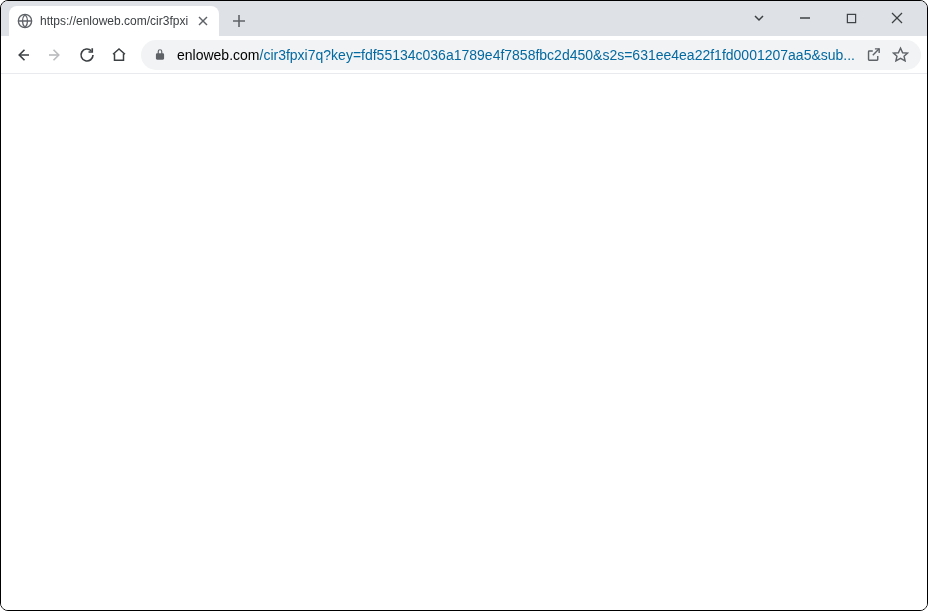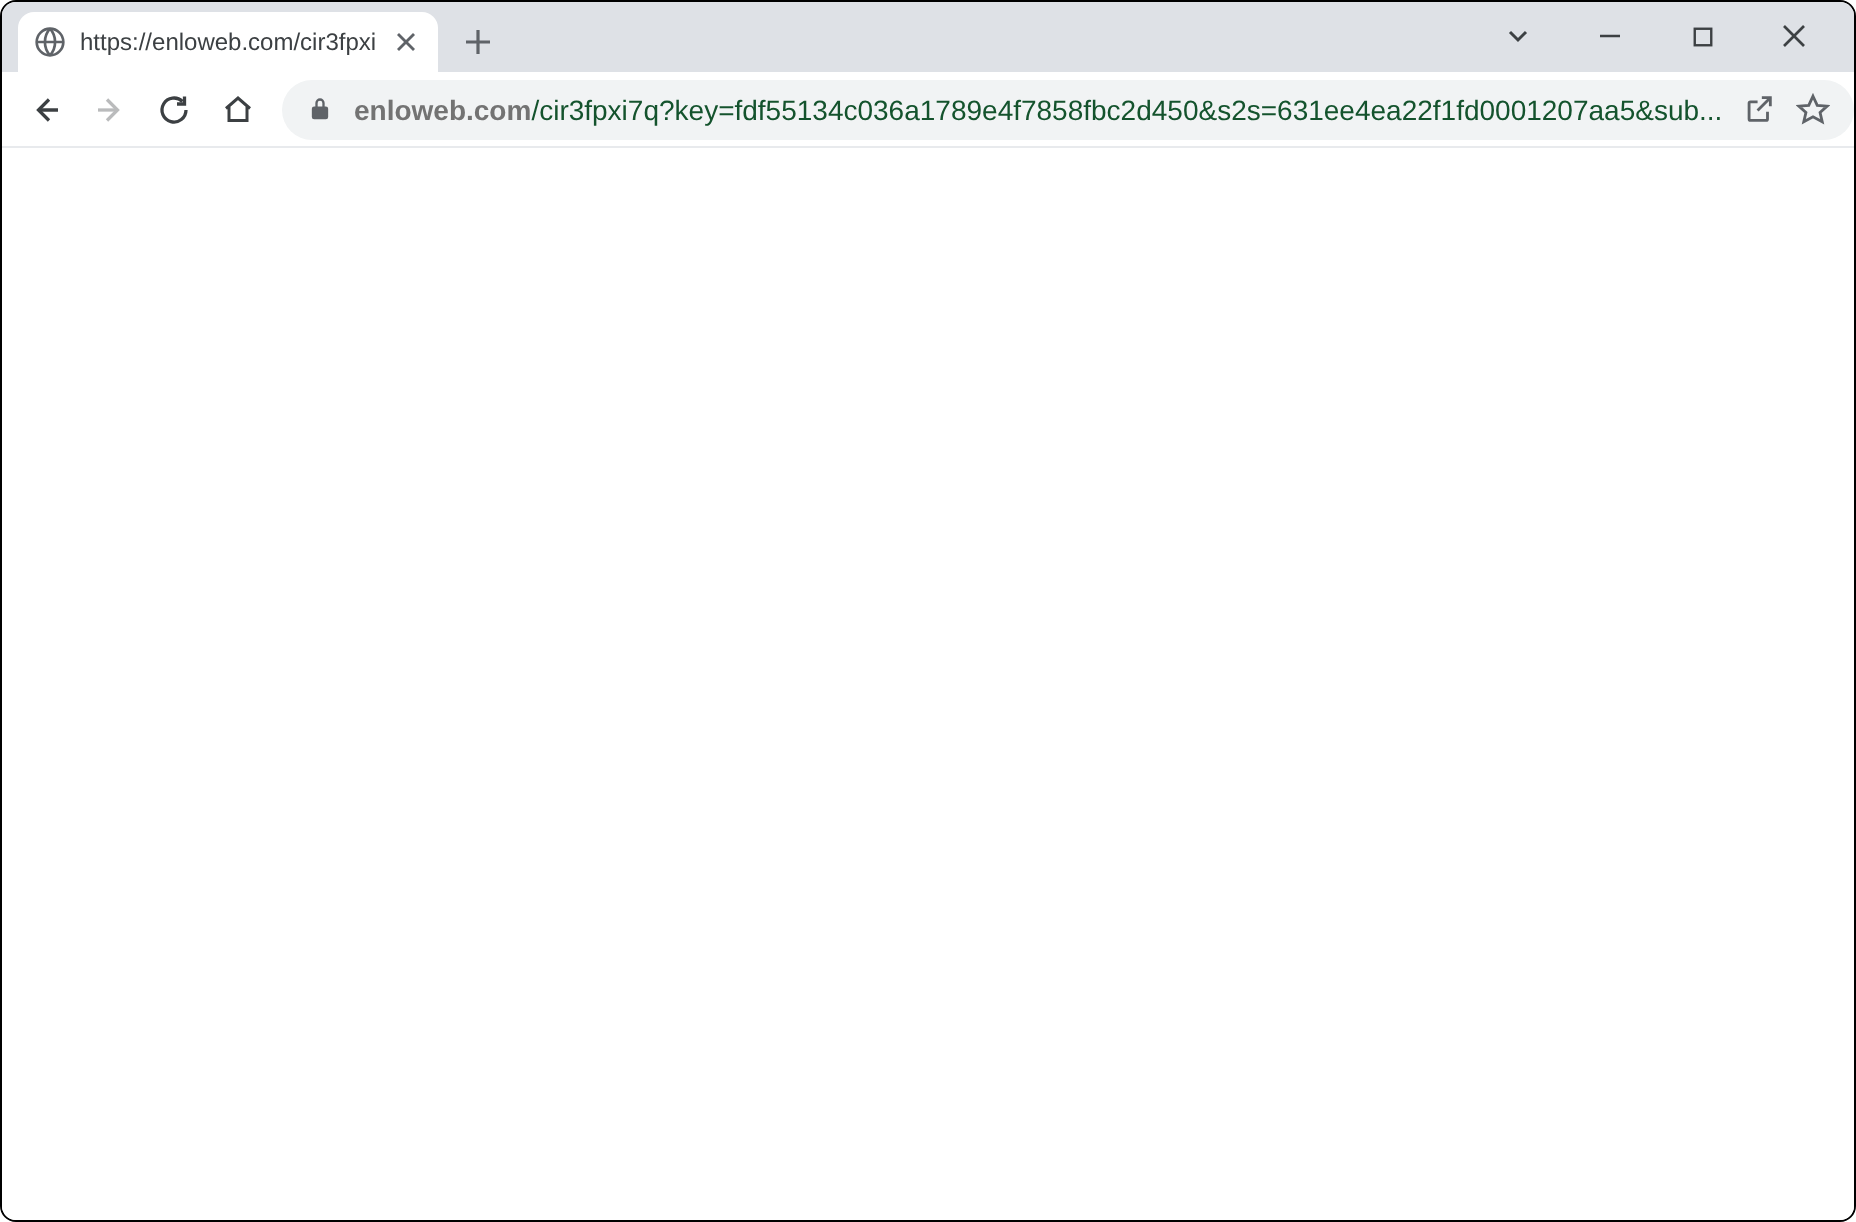--- a/index.html
+++ b/index.html
@@ -37,22 +37,22 @@
     .tab-title { flex: 1; white-space: nowrap; overflow: hidden; text-overflow: clip; color: #3c4043; font-size: 12px; }
     .tab-close { width: 16px; height: 16px; display: flex; align-items: center; justify-content: center; flex-shrink: 0; cursor: pointer; }
     .new-tab-btn { width: 28px; height: 28px; display: flex; align-items: center; justify-content: center; margin-left: 6px; cursor: pointer; border-radius: 50%; margin-bottom: 1px; }
     .window-controls { position: absolute; right: 4px; top: 0; height: 34px; display: flex; align-items: center; gap: 18px; padding-right: 12px; }
     .win-ctrl { width: 28px; height: 28px; display: flex; align-items: center; justify-content: center; cursor: pointer; }
     .toolbar { height: 38px; background: #fff; border-bottom: 1px solid #e8eaed; display: flex; align-items: center; padding: 0 8px; gap: 8px; }
     .nav-btns { display: flex; align-items: center; gap: 12px; padding: 0 4px; }
     .nav-icon { width: 20px; height: 20px; display: flex; align-items: center; justify-content: center; cursor: pointer; }
     .omnibox { flex: 1; height: 30px; background: #f1f3f4; border-radius: 15px; display: flex; align-items: center; padding: 0 12px; gap: 10px; color: #5f6368; }
     .url-text { flex: 1; overflow: hidden; white-space: nowrap; font-size: 14px; }
-    .url-domain { color: #737373; font-weight: bold; }
-    .url-rest { color: #14532d; }
+    .url-domain { color: #000000; }
+    .url-rest { color: #0369a1; }
     .omni-actions { display: flex; align-items: center; gap: 10px; }
     .icon { display: inline-flex; align-items: center; justify-content: center; }
     .content { width: 100%; height: calc(611px - 35px - 38px); background: #fff; }
     svg { display: block; }
   </style>
 </head>
 <body>
 
 <div class="tab-strip">
   <div class="tab">

